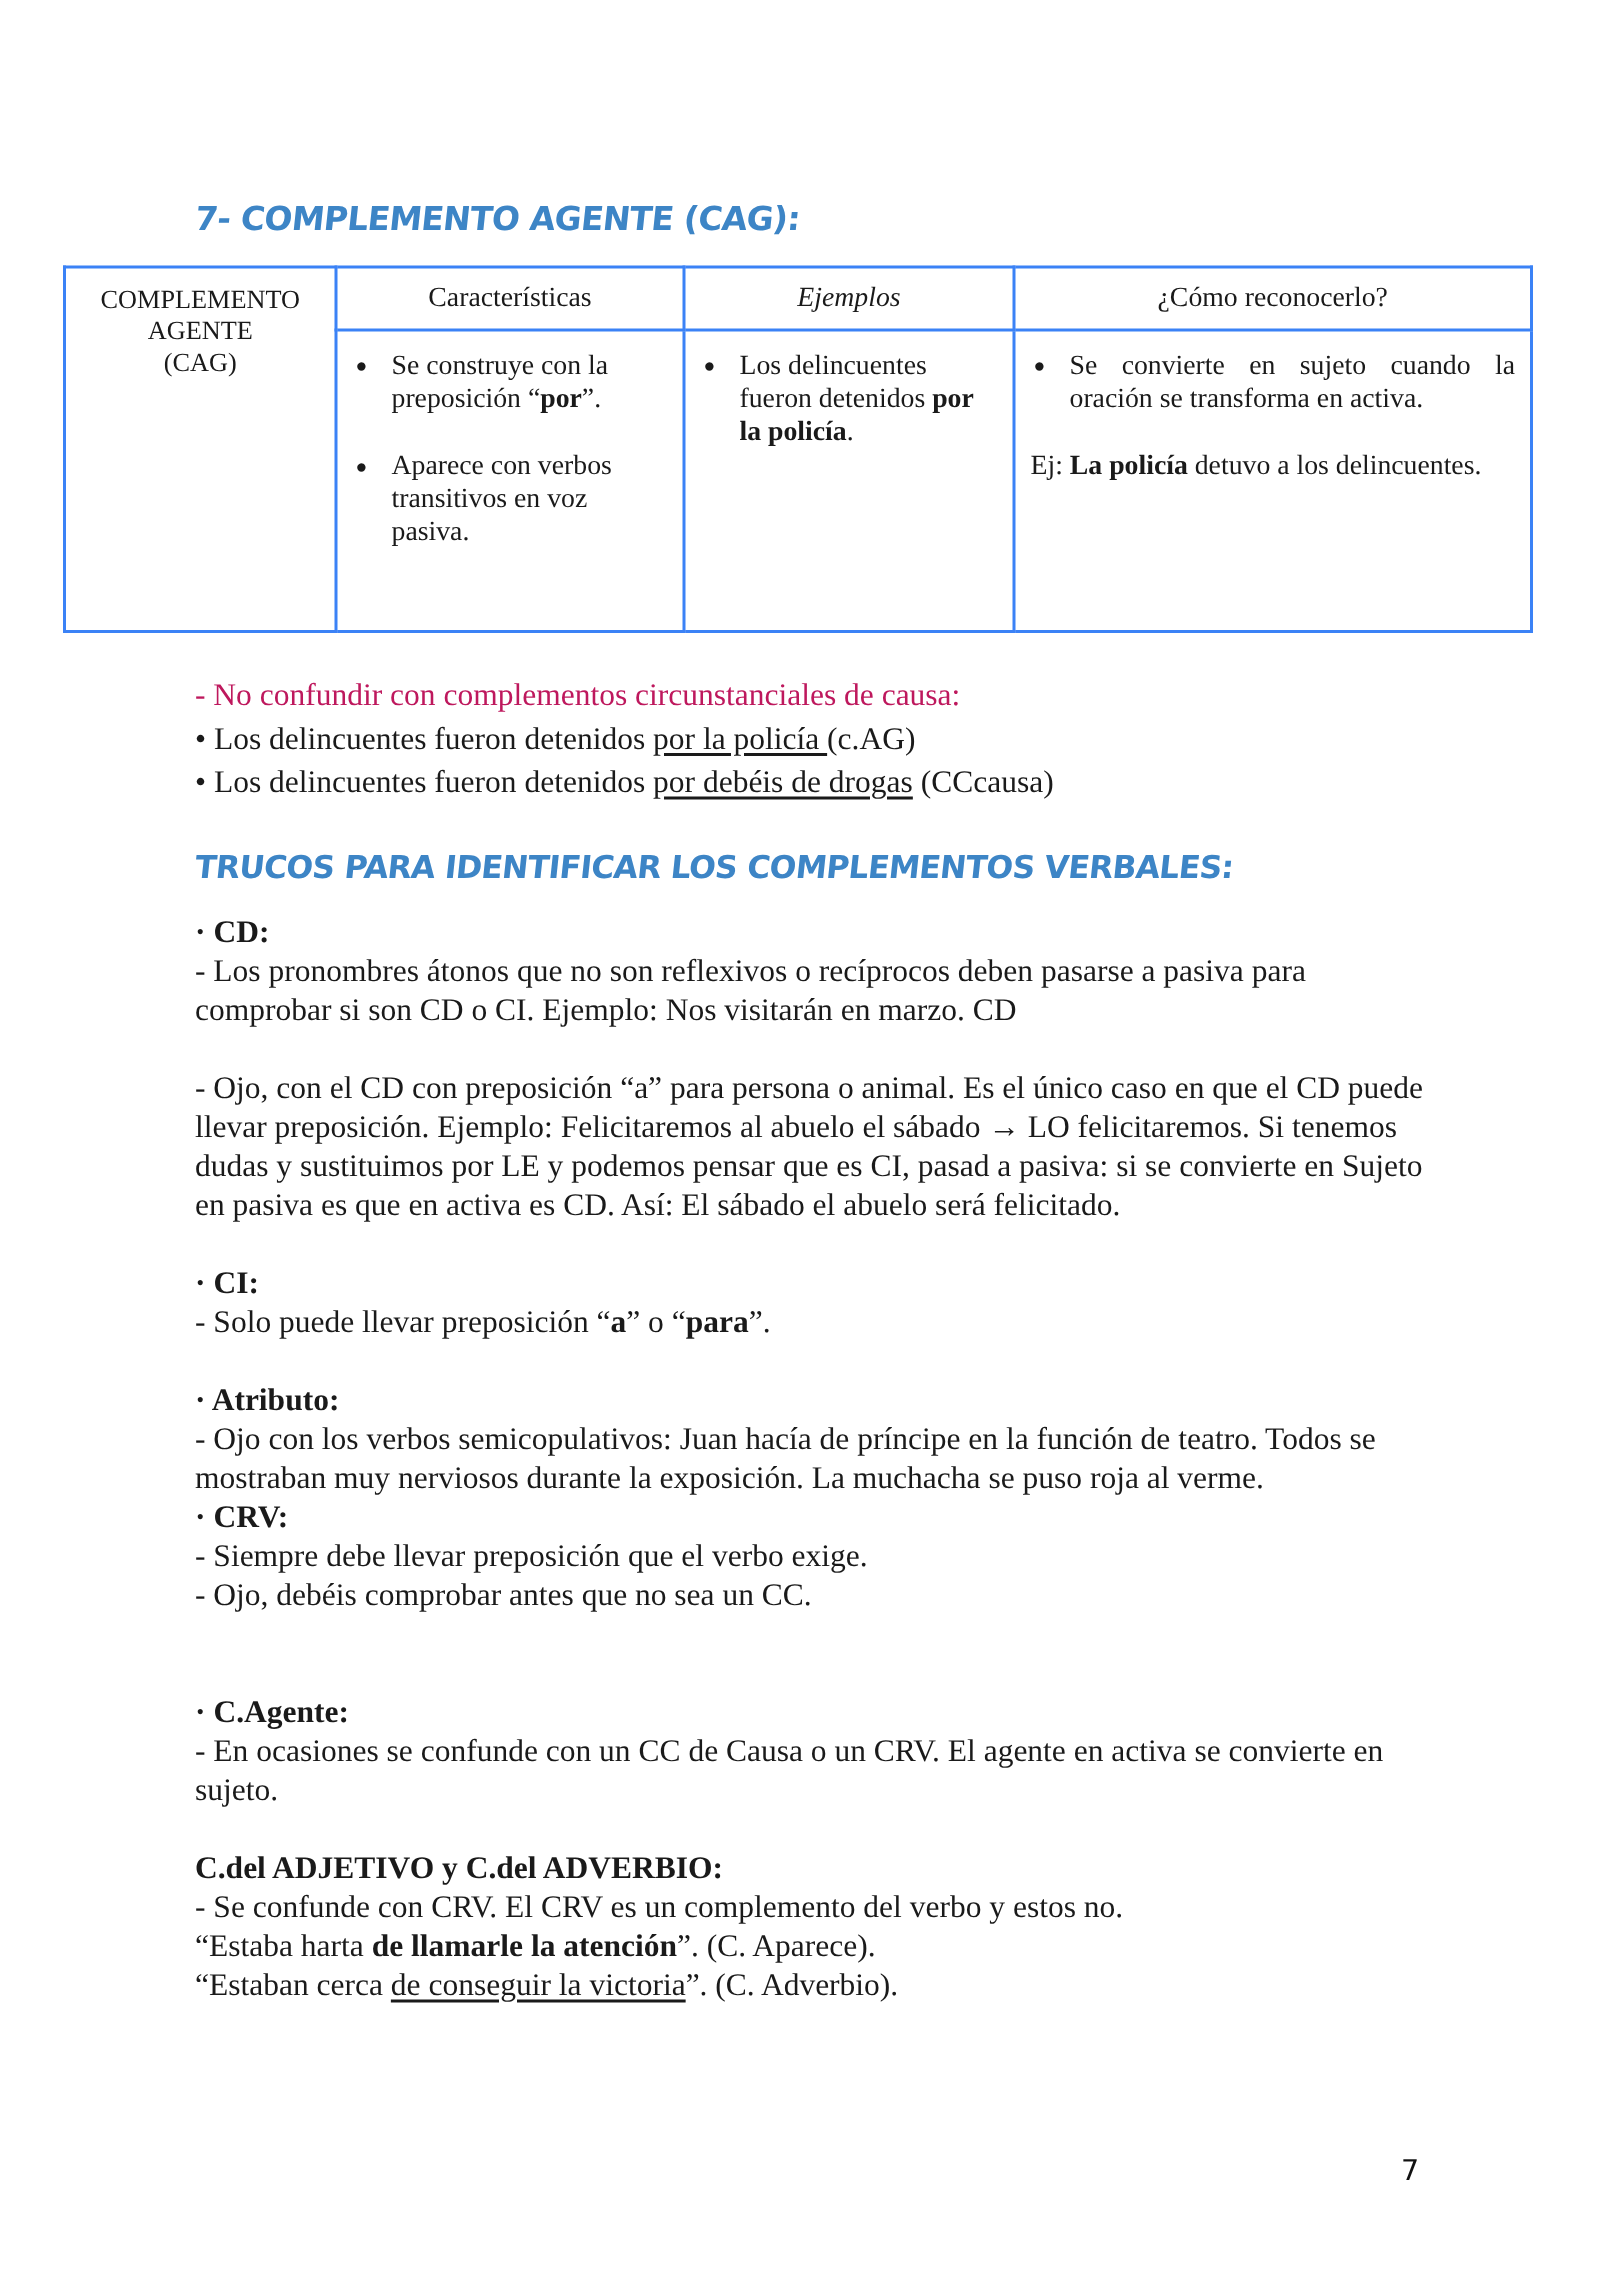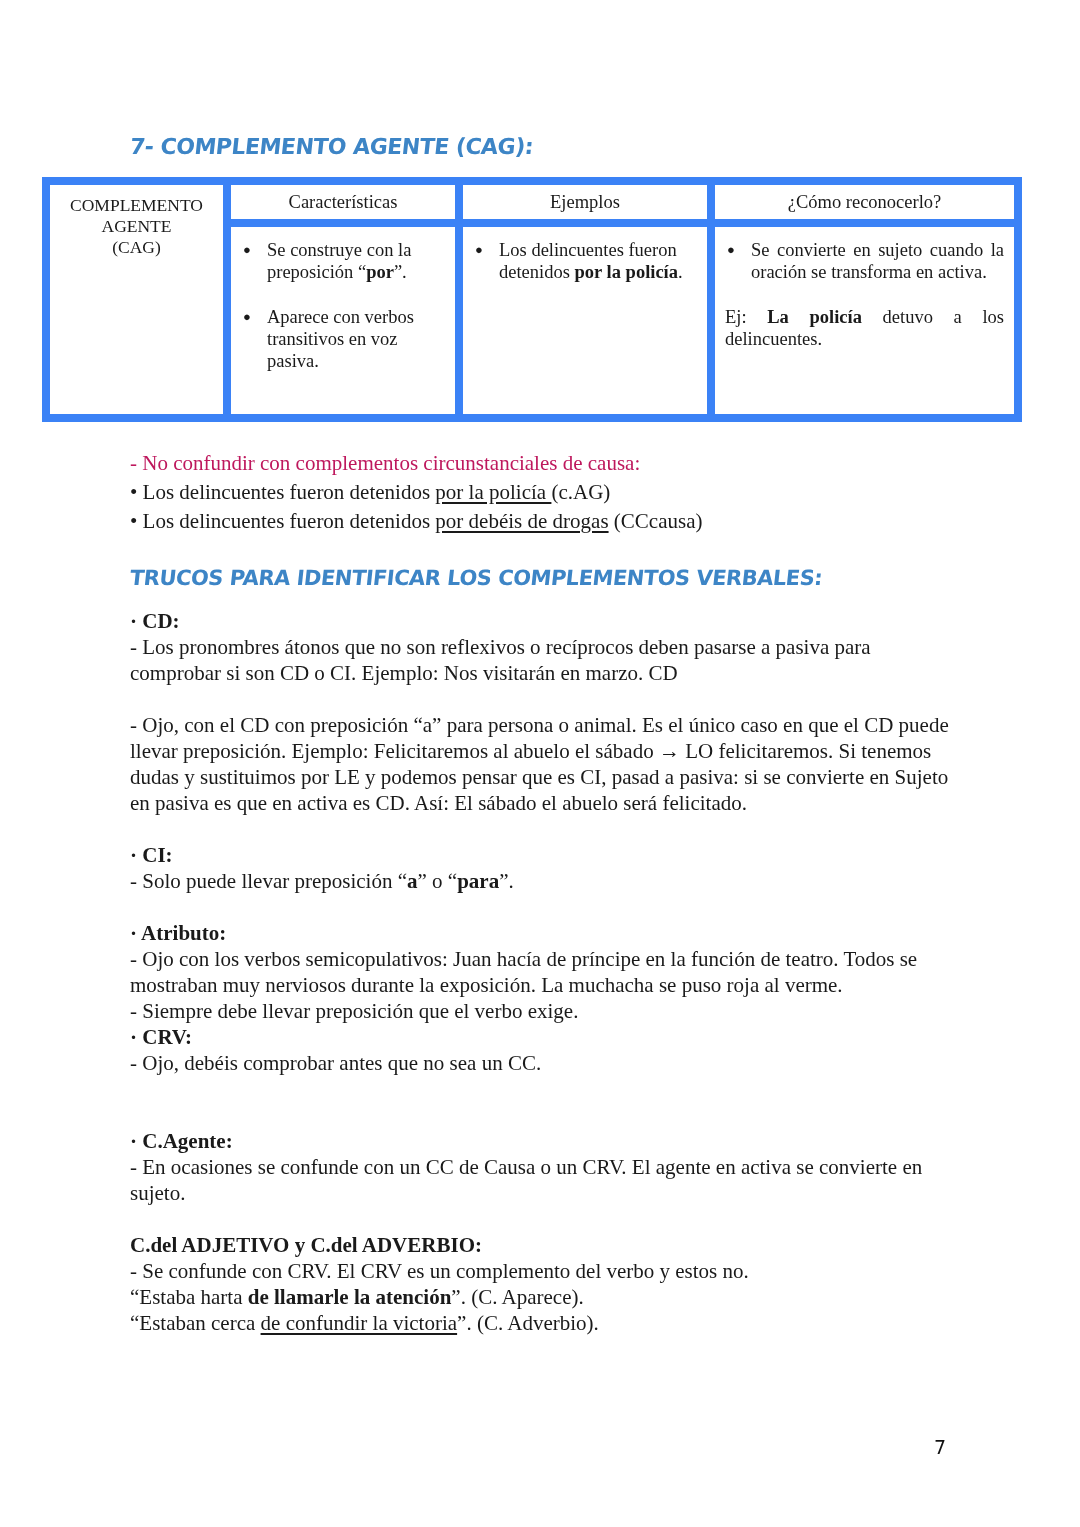--- a/index.html
+++ b/index.html
@@ -22,28 +22,28 @@
       position: absolute;
       left: 42px; top: 177px;
       width: 980px; height: 245px;
       border-collapse: collapse;
       font-family: "Liberation Serif", "DejaVu Serif", serif;
       font-size: 18.5px;
       line-height: 22px;
       color: #1a1a1a;
     }
     table.cag td, table.cag th {
-      border: 8px solid #3b82f6;
+      border: 2px solid #3b82f6;
       vertical-align: top;
       font-weight: normal;
     }
     table.cag th { height: 42px; text-align: center; vertical-align: middle; }
     .rowhead { width: 181px; text-align: center; padding-top: 10px; line-height: 21px; font-size: 17.5px; }
     .col-car { width: 232px; }
-    .col-ej { width: 252px; }
+    .col-ej { width: 220px; font-style: italic; }
     table.cag td.cell { padding: 12px 10px 8px 10px; border-radius: 14px; }
     ul.bul { list-style: none; }
     ul.bul li { position: relative; padding-left: 26px; margin-bottom: 23px; }
     ul.bul li::before { content: "●"; position: absolute; left: 2px; top: 0; font-size: 13px; }
     .just { text-align: justify; }
     .ej-line { margin-top: 16px; text-align: justify; padding-left: 0; }
 
     .para {
       position: absolute;
       left: 130px;
@@ -118,30 +118,30 @@
 </div>
 
 <div class="para" style="top:842px;">
   <div><b>· CI:</b></div>
   <div><span>- Solo puede llevar preposición “</span><b>a</b><span>” o “</span><b>para</b><span>”.</span></div>
 </div>
 
 <div class="para" style="top:920px;">
   <div><b>· Atributo:</b></div>
   <div>- Ojo con los verbos semicopulativos: Juan hacía de príncipe en la función de teatro. Todos se mostraban muy nerviosos durante la exposición. La muchacha se puso roja al verme.</div>
+  <div><b>· CRV:</b></div>
   <div>- Siempre debe llevar preposición que el verbo exige.</div>
-  <div><b>· CRV:</b></div>
   <div>- Ojo, debéis comprobar antes que no sea un CC.</div>
 </div>
 
 <div class="para" style="top:1128px;">
   <div><b>· C.Agente:</b></div>
   <div>- En ocasiones se confunde con un CC de Causa o un CRV. El agente en activa se convierte en sujeto.</div>
 </div>
 
 <div class="para" style="top:1232px;">
   <div><b>C.del ADJETIVO y C.del ADVERBIO:</b></div>
   <div>- Se confunde con CRV. El CRV es un complemento del verbo y estos no.</div>
   <div><span>“Estaba harta </span><b>de llamarle la atención</b><span>”. (C. Aparece).</span></div>
-  <div><span>“Estaban cerca </span><u>de confundir la victoria</u><span>”. (C. Adverbio).</span></div>
+  <div><span>“Estaban cerca </span><u>de conseguir la victoria</u><span>”. (C. Adverbio).</span></div>
 </div>
 
 <div class="pagenum">7</div>
 
 </body></html>

